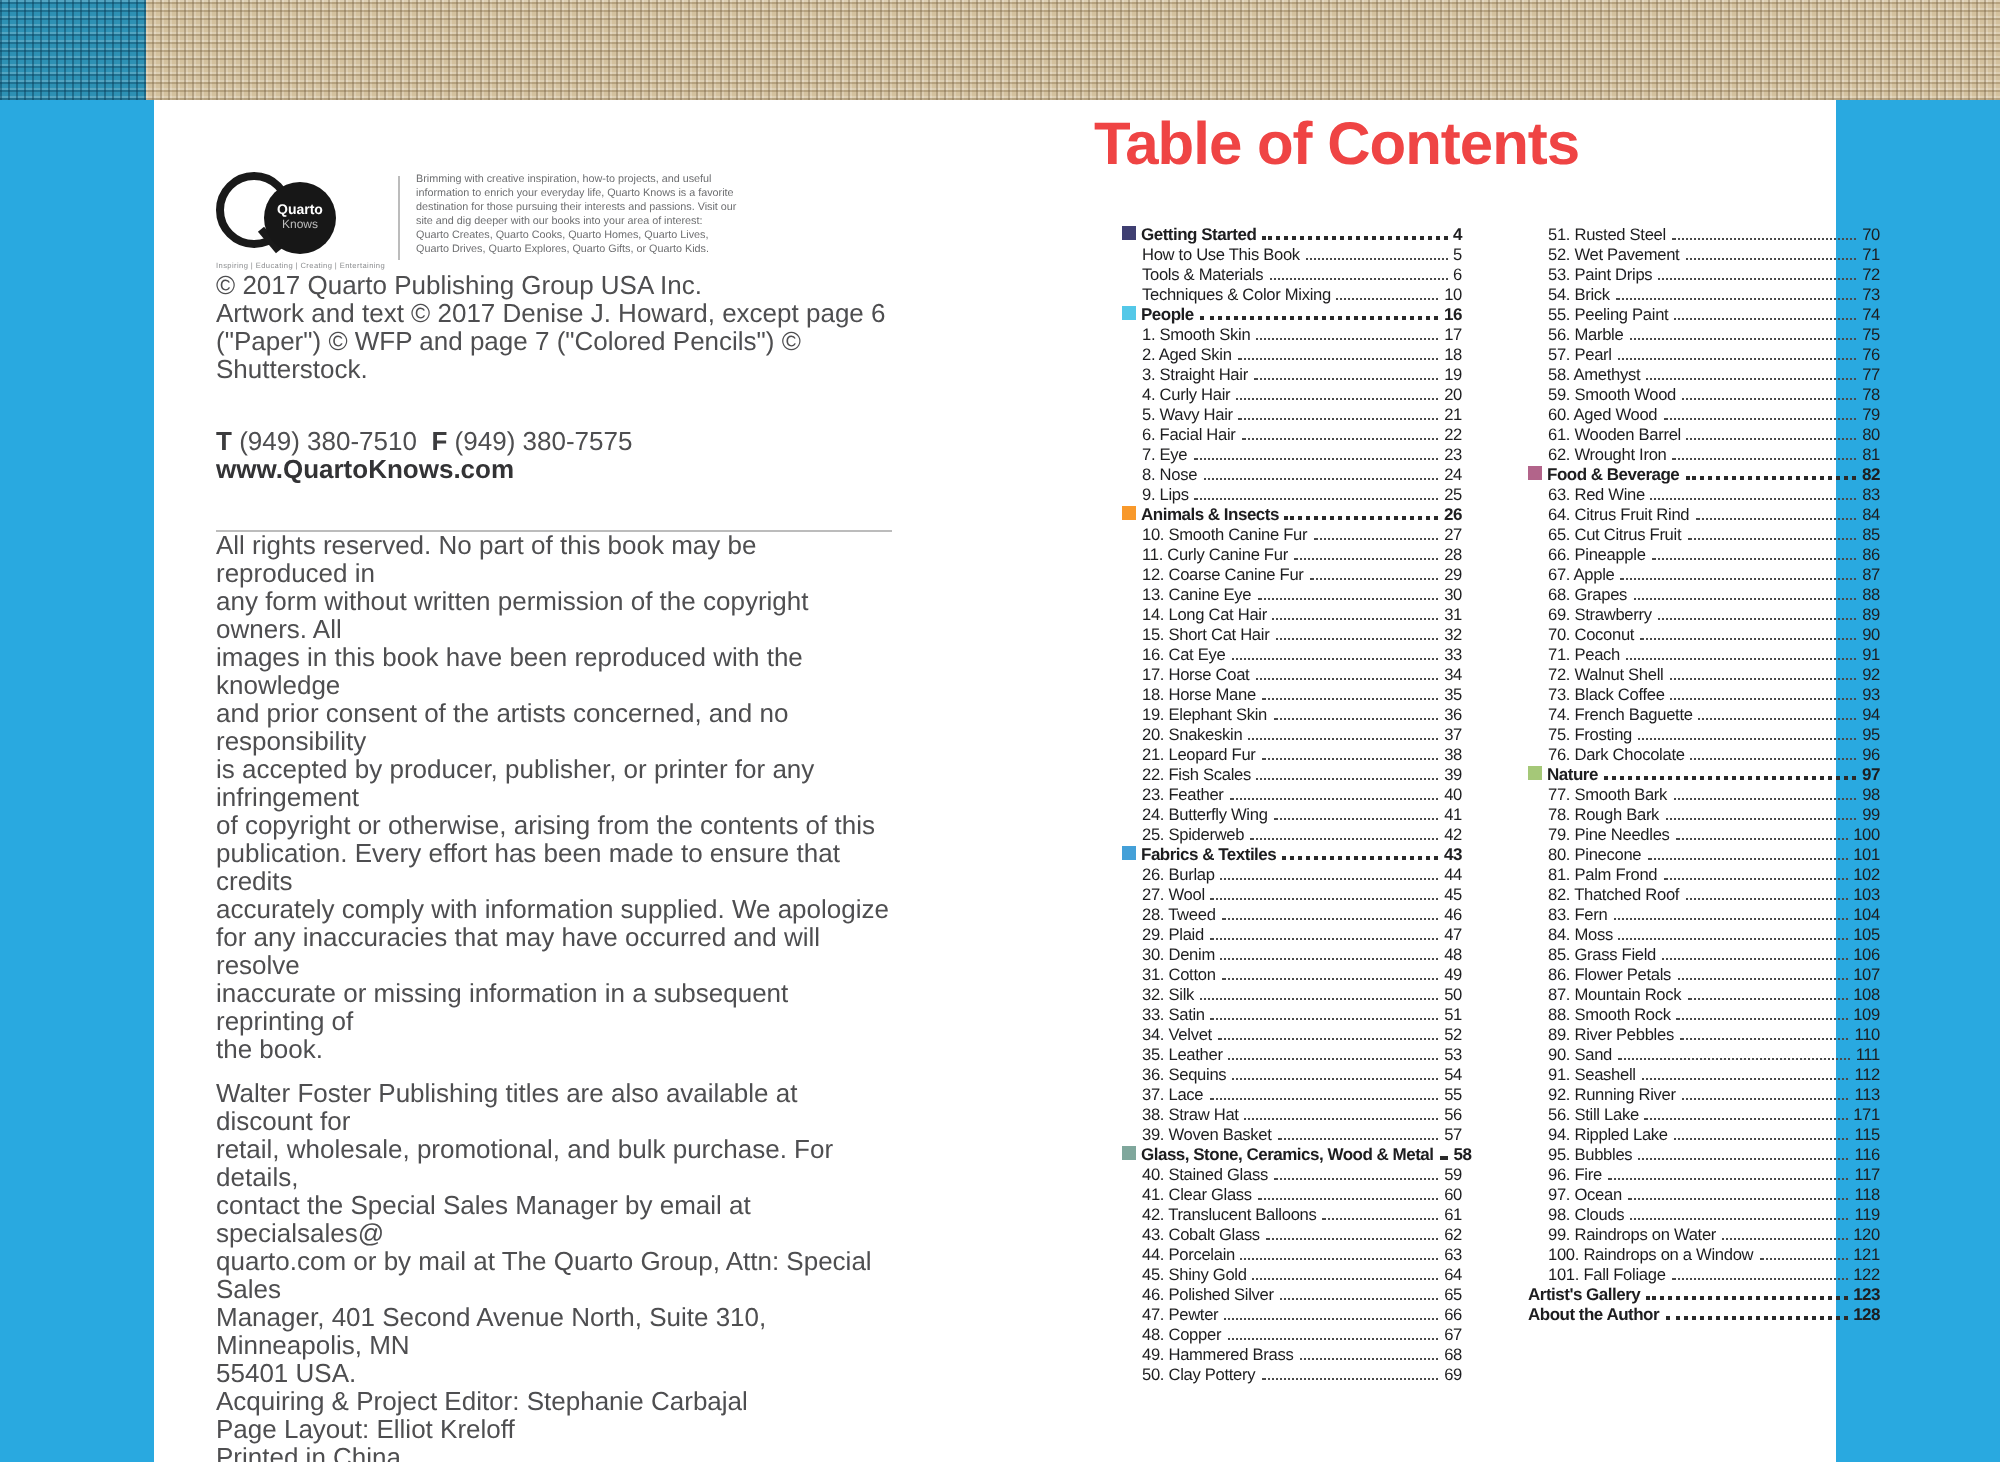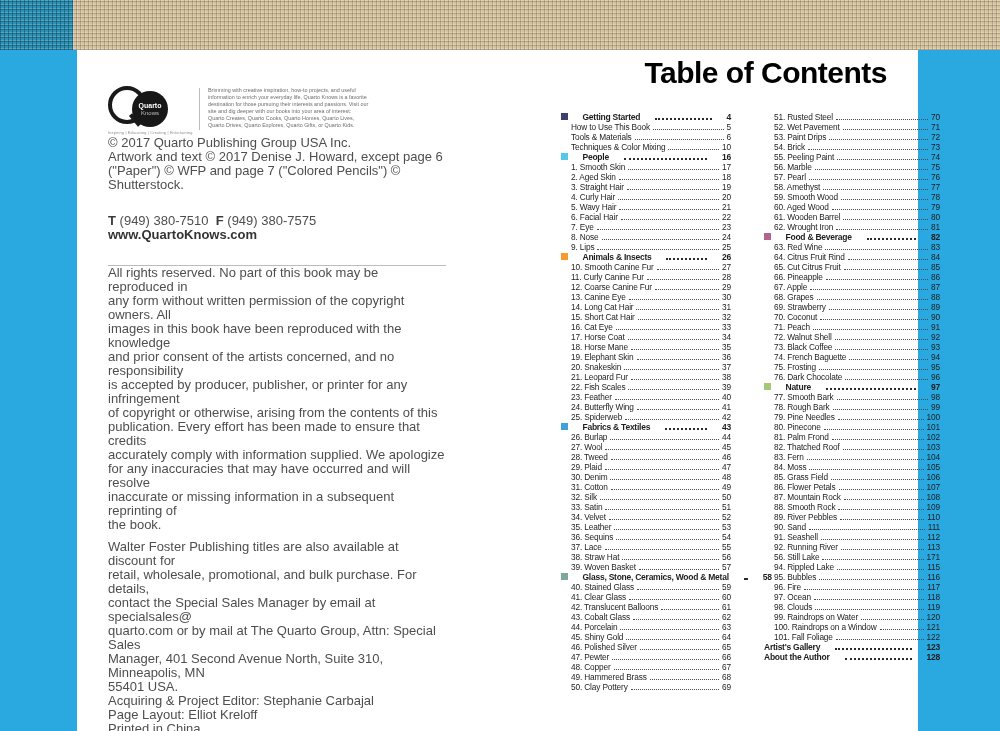--- a/index.html
+++ b/index.html
@@ -54,34 +54,34 @@
     position:absolute; left:100px; top:1px; width:238px;
     font-size:5.4px; line-height:7px; color:#6d6e70; white-space:pre-line;
   }
   .para { margin:0; white-space:pre-line; font-size:13px; line-height:14px; color:#4e4e50; }
   .mt8 { margin-top:8px; } .mt10 { margin-top:0; }
   .contact-line b { color:#3c3c3e; }
   .contact-line .site { color:#333335; }
   .hdiv { margin-top:9px; border-top:1.5px solid #bcbcbc; height:0; }
   
   .toc-title {
-    position:absolute; left:470px; top:6px; width:340px; text-align:right;
-    font-size:30px; font-weight:700; color:#000000; letter-spacing:-.5px;
+    position:absolute; left:470px; top:6px; width:340px; text-align:left;
+    font-size:30px; font-weight:700; color:#ef4444; letter-spacing:-.5px;
   }
   .toc-col { position:absolute; top:61px; }
   .col1 { left:484px; width:170px; }
   .col2 { left:659px; width:176px;margin-left:28px; }
   .trow {
     display:flex; align-items:flex-end; height:10px;
     font-size:8.3px; line-height:1; color:#1d1d1f; letter-spacing:-.15px;
   }
   .trow .lbl { white-space:nowrap; flex:0 0 auto; }
   .trow .pg  { flex:0 0 auto; }
   .trow .leader { flex:1 1 4px; min-width:4px; border-bottom:1.4px dotted #4a4a4a; margin:0 3px 1.5px 3px; }
-  .trow.header { font-weight:700; font-size:8.5px; letter-spacing:-.25px;gap:12px; }
+  .trow.header { font-weight:700; font-size:8.5px; letter-spacing:-.25px; }
   .trow.header .leader { border-bottom:2px dotted #2a2a2a; margin-bottom:1px; }
   .trow.entry { padding-left:10px; }
   .bullet { width:6.5px; height:6.5px; flex:0 0 auto; margin:0 3px 1.5px 0; }
 </style>
 </head>
 <body style="background: rgb(41, 169, 224);">
 
 <div class="burlap"></div>
 <div class="burlap-teal"></div>
 

